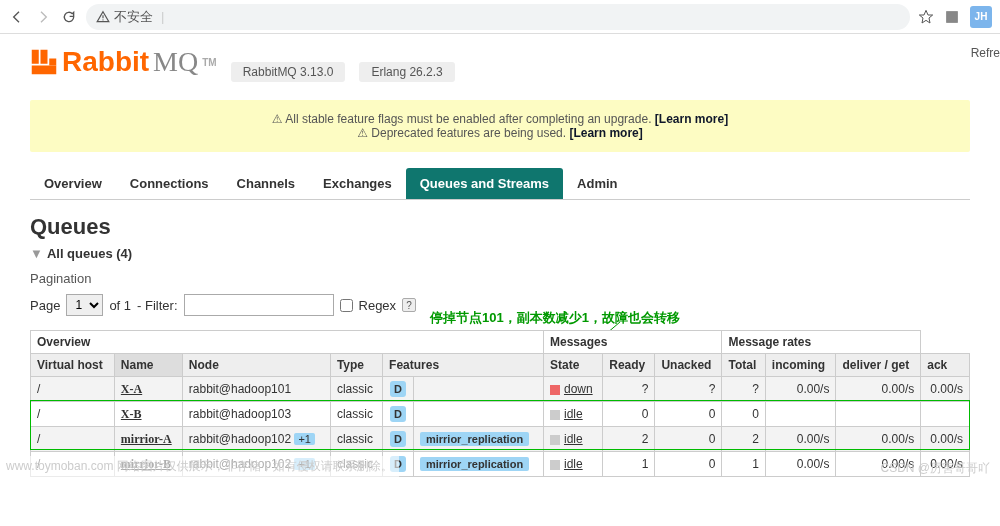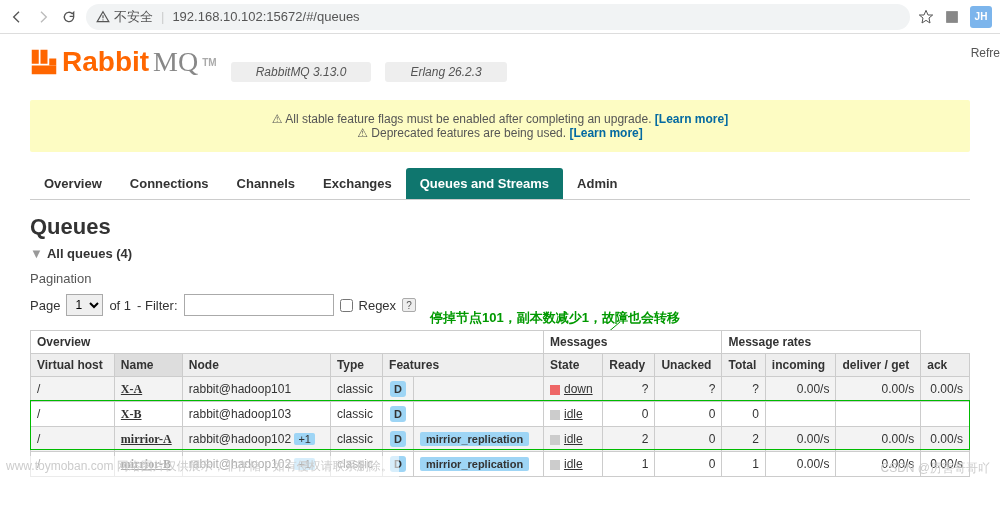--- a/index.html
+++ b/index.html
@@ -11,24 +11,24 @@
 .warn-icon { display: flex; align-items: center; gap: 4px; }
 .right-icons { display: flex; align-items: center; gap: 10px; }
 .ext-icon { width: 16px; height: 16px; color: #666; }
 .avatar { width: 22px; height: 22px; background: #7cb5ec; border-radius: 3px; color: #fff; font-size: 10px; display: flex; align-items: center; justify-content: center; font-weight: bold; }
 .page { padding: 12px 30px 0 30px; position: relative; }
 .header { display: flex; align-items: baseline; gap: 14px; margin-bottom: 18px; }
 .logo { font-size: 28px; font-weight: 600; color: #f60; display: flex; align-items: center; gap: 4px; }
 .logo .mq { color: #888; font-weight: 400; font-family: Liberation Serif, serif; }
 .logo .tm { font-size: 10px; color: #aaa; vertical-align: top; }
 .logo-icon { width: 28px; height: 28px; }
-.version-pill { background: #eee; padding: 3px 25px; border-radius: 3px; font-size: 12px; color: #555; font-style: italic; }
+.version-pill { background: #eee; padding: 3px 12px; border-radius: 3px; font-size: 12px; color: #555; }
 .refresh { position: absolute; right: 0; top: 12px; font-size: 12px; color: #555; }
 .notice { background: #fdfcc3; padding: 12px; text-align: center; font-size: 12px; color: #555; border-radius: 2px; margin-bottom: 16px; }
-.notice strong { color: #0369a1; }
+.notice strong { color: #0f172a; }
 .tabs { display: flex; border-bottom: 1px solid #ccc; }
 .tab { padding: 8px 14px; font-size: 13px; font-weight: 600; color: #333; cursor: pointer; }
 .tab.active { background: #0f766e; color: #fff; border-radius: 3px 3px 0 0; }
 h1.section { font-size: 22px; font-weight: 600; margin: 14px 0 6px 0; }
 .collapsible { display: flex; align-items: center; gap: 4px; font-size: 13px; font-weight: 600; margin-bottom: 10px; color: #333; }
 .chev { color: #999; }
 .pag-label { font-size: 13px; color: #555; margin: 10px 0 8px 0; }
 .pag-row { display: flex; align-items: center; gap: 6px; font-size: 13px; margin-bottom: 14px; }
 .pag-row select, .pag-row input[type=text] { border: 1px solid #aaa; padding: 2px 4px; font-size: 12px; }
 .pag-row input[type=text] { width: 150px; height: 22px; }
@@ -77,21 +77,20 @@
   <div class="addr-bar">
     <span class="warn-icon">
       <svg width="14" height="14" viewBox="0 0 24 24">
           <path d="M12 3 L22 20 L2 20 Z" stroke="#555" stroke-width="2" fill="none"></path>
           <line x1="12" y1="9" x2="12" y2="14" stroke="#555" stroke-width="2"></line>
           <circle cx="12" cy="17" r="1" fill="#555"></circle>
         </svg>
       <span>不安全</span>
     </span>
     <span style="color:#ccc">|</span>
-    <span>192.168.10.102:15672/#/queues</span>
   </div>
   <div class="right-icons">
     <svg class="ext-icon" viewBox="0 0 24 24">
         <path d="M12 2l3 7h7l-5.5 4.5L18 21l-6-4-6 4 1.5-7.5L2 9h7z" stroke="#555" stroke-width="1.5" fill="none"></path>
       </svg>
     <svg class="ext-icon" viewBox="0 0 24 24">
         <rect x="4" y="4" width="16" height="16" stroke="#888" stroke-width="1.5" fill="#888"></rect>
       </svg>
     <div class="avatar">JH</div>
   </div>

